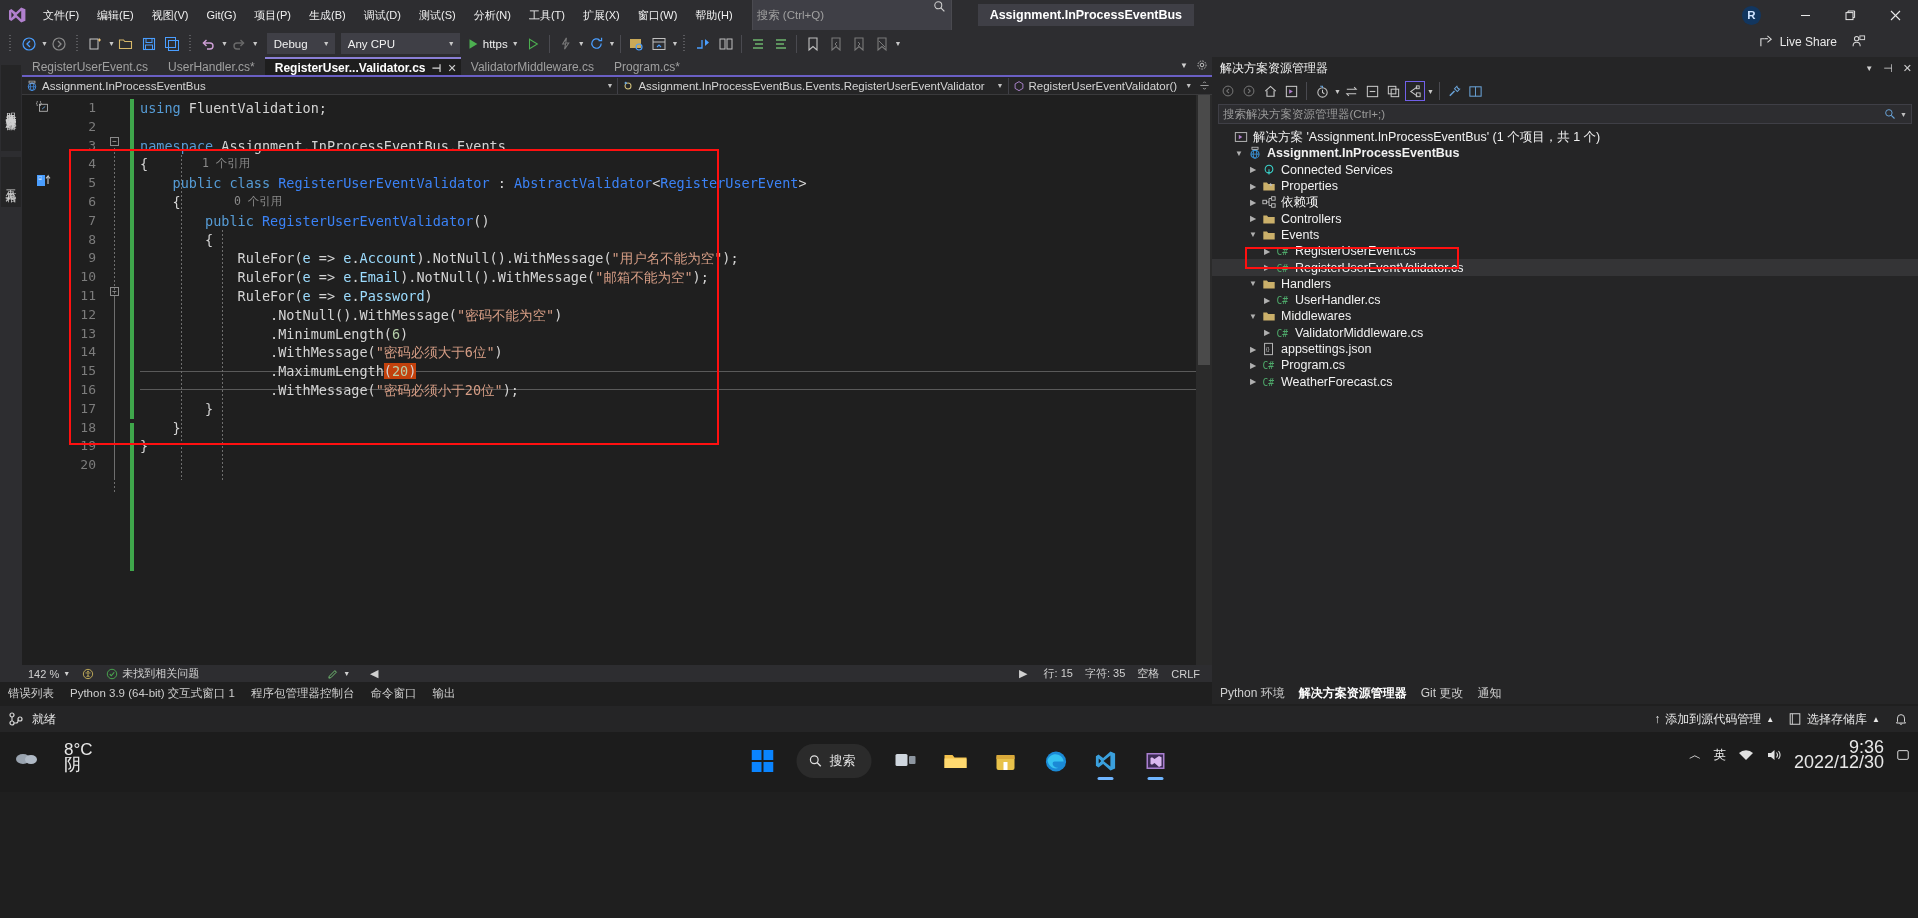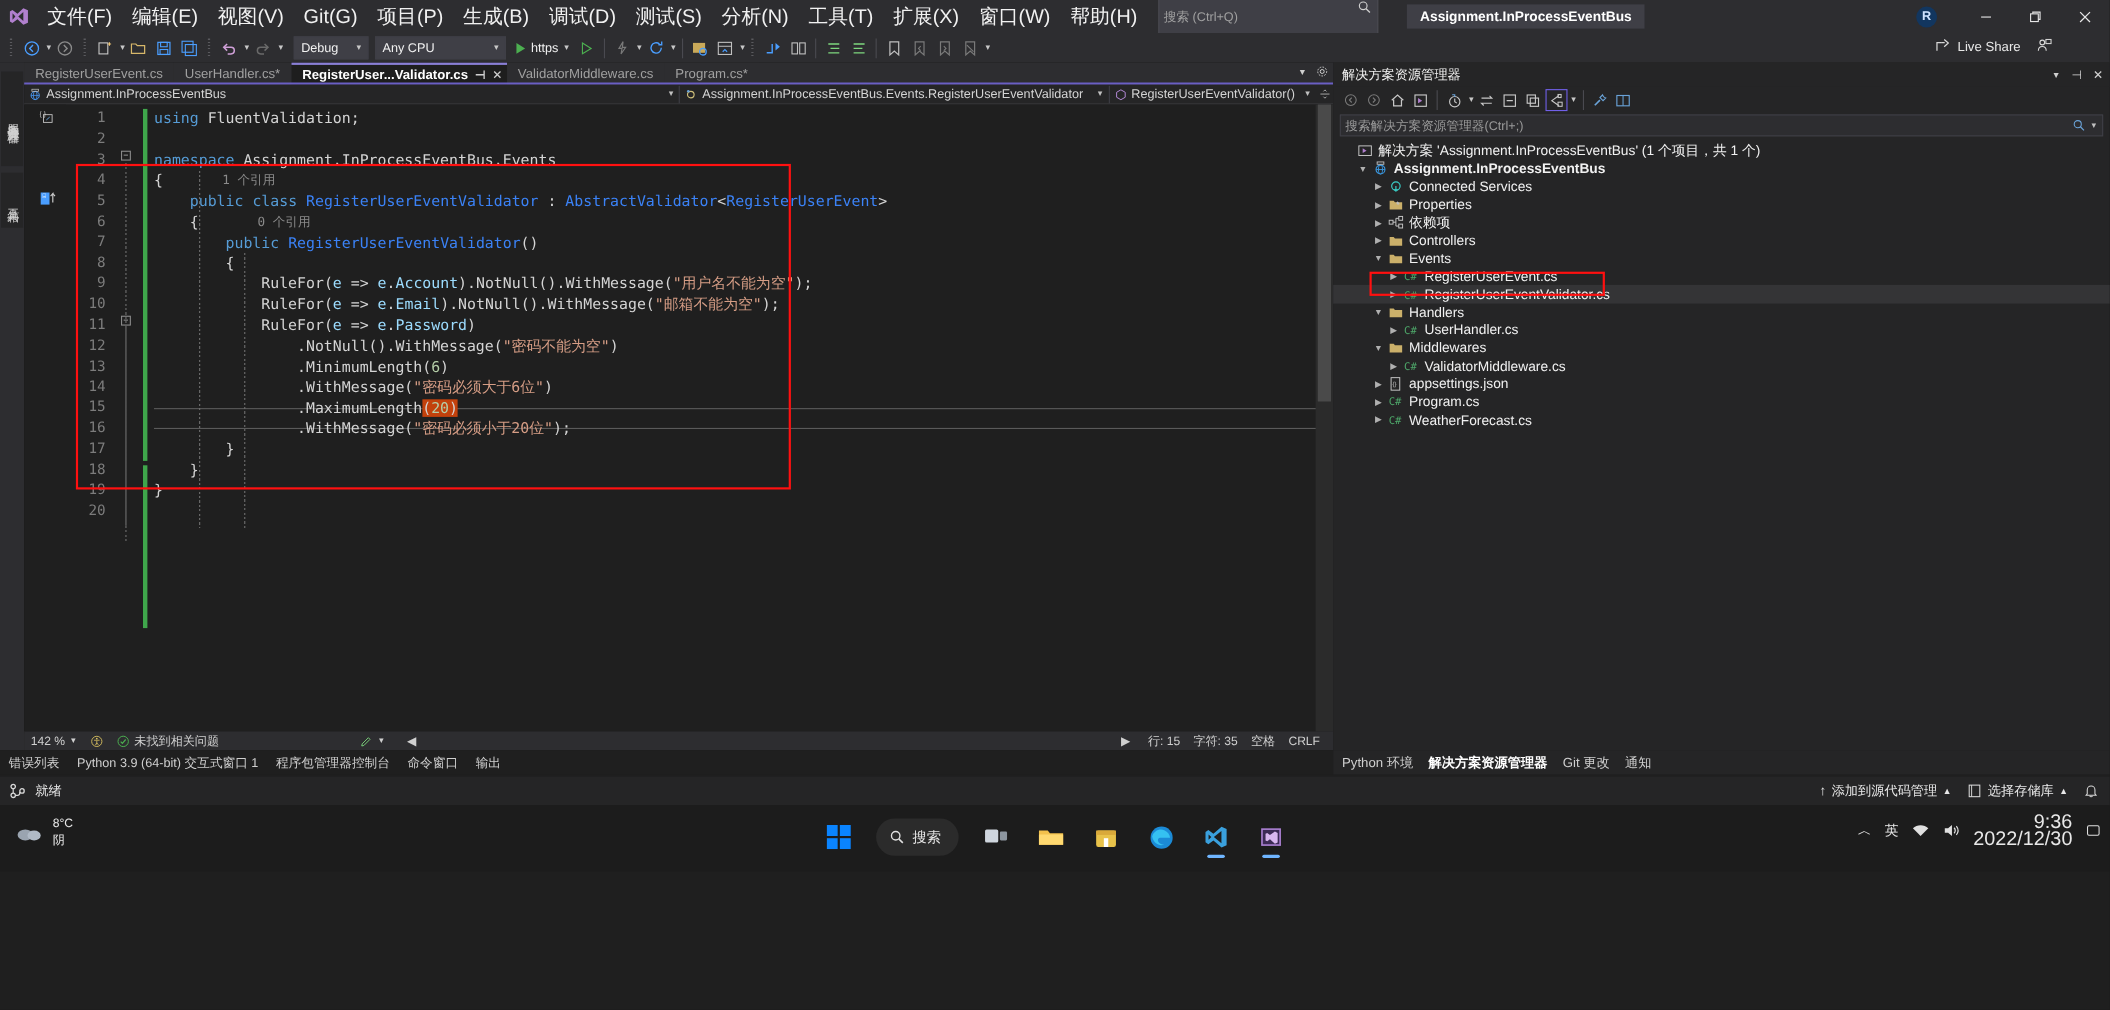--- a/index.html
+++ b/index.html
@@ -15,21 +15,21 @@
   .titlebar {
     position: absolute; left: 0; top: 0; width: 1918px; height: 30px;
     background: #2d2d30; display: flex; align-items: center;
   }
   .vs-logo {
     width: 34px; height: 30px; display: flex; align-items: center; justify-content: center;
   }
   .menubar { display: flex; align-items: center; height: 30px; }
   .menu-item {
     padding: 0 9px; height: 30px; line-height: 30px;
-    font-size: 18px; color: #f1f1f1; white-space: nowrap; cursor: default;
+    font-size: 11px; color: #f1f1f1; white-space: nowrap; cursor: default;
   }
   .search-box {
     margin-left: 10px; width: 200px; height: 20px; background: #3f3f46;
     border: 1px solid #4a4a50; display: flex; align-items: center;
     padding: 17px 4px; position: relative;
   }
   .search-box span.ph { font-size: 11.5px; color: #a0a0a0; }
   .search-box .sicon { position: absolute; right: 5px; top: 2px; }
   .proj-chip {
     margin-left: 26px; height: 22px; background: #3f3f46; padding: 0 12px;
@@ -237,22 +237,22 @@
     margin-left: auto; display: flex; align-items: center; gap: 14px; padding-right: 10px;
   }
   .vsstatus .chip { display: flex; align-items: center; gap: 5px; }
 
   
   .taskbar {
     position: absolute; left: 0; top: 732px; width: 1918px; height: 60px;
     background: #1c1c1c;
   }
   .weather {
-    position: absolute; left: 14px; top: 10px; display: flex; align-items: center; gap: 8px;
-    color: #e8e8e8; font-size: 11px;
+    position: absolute; left: 14px; top: 10px; display: flex; align-items: center; gap: 24px;
+    color: #e8e8e8; font-size: 17px;
   }
   .weather .wtxt { line-height: 15px; }
   .tb-center {
     position: absolute; left: 50%; top: 7px; transform: translateX(-50%);
     display: flex; align-items: center; gap: 6px;
   }
   .tb-ico {
     width: 44px; height: 44px; display: flex; align-items: center; justify-content: center;
     position: relative;
   }

